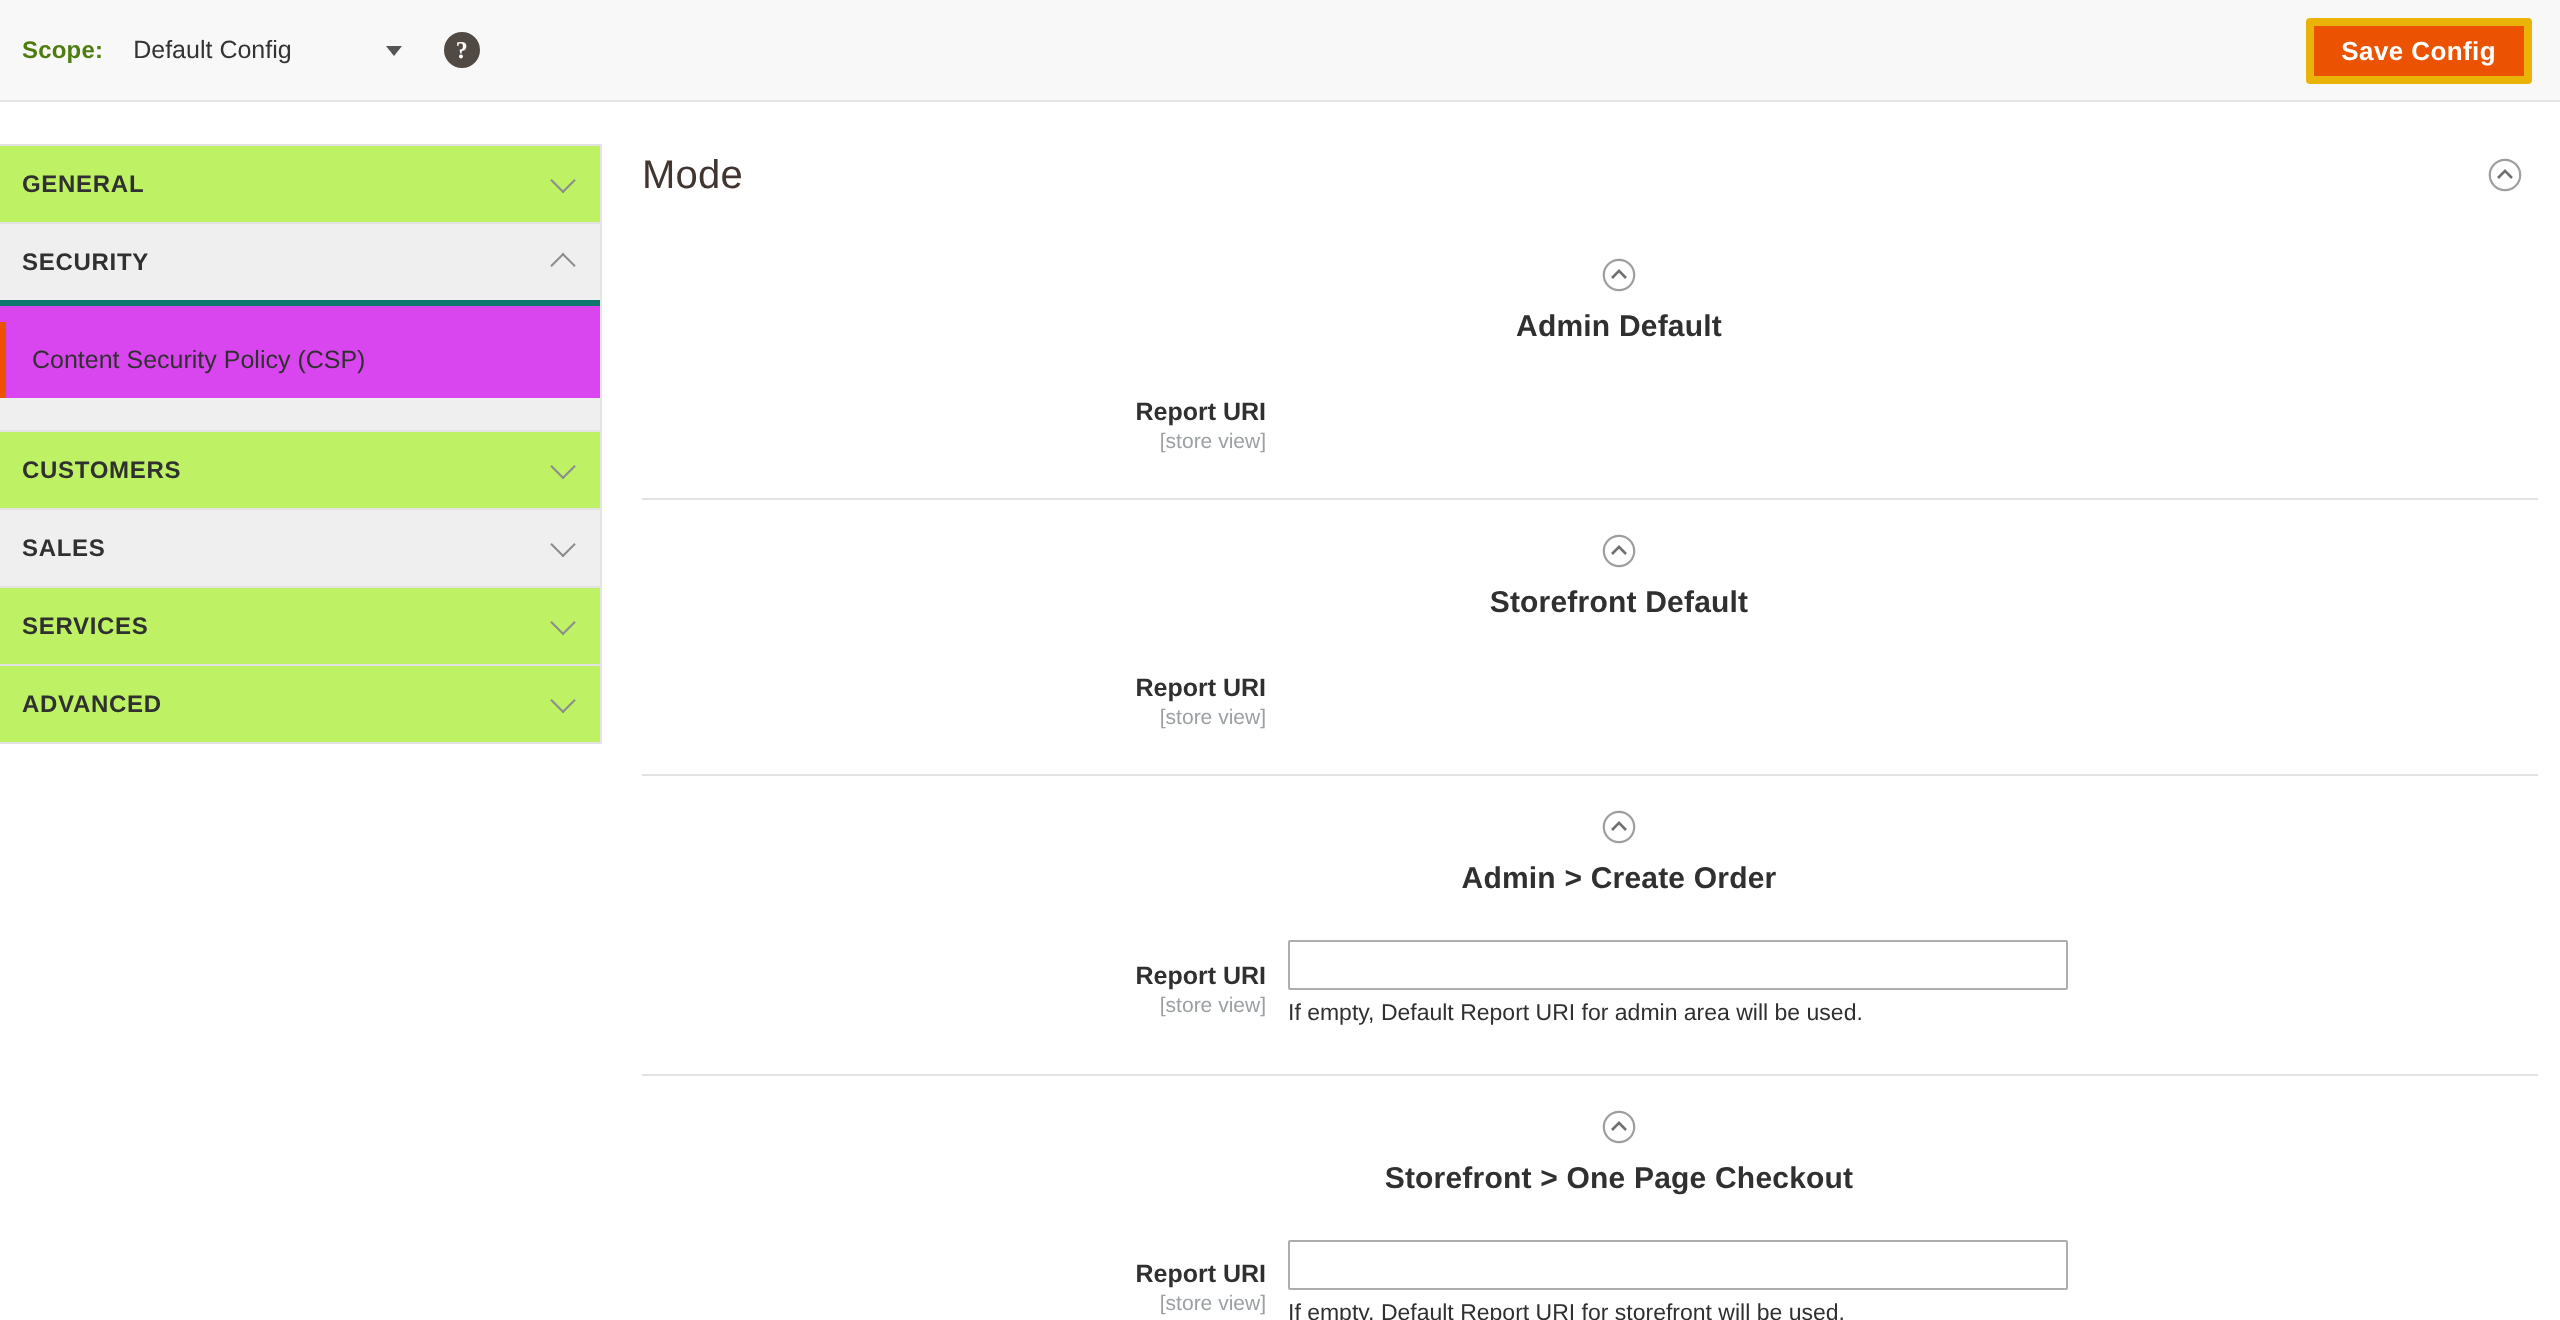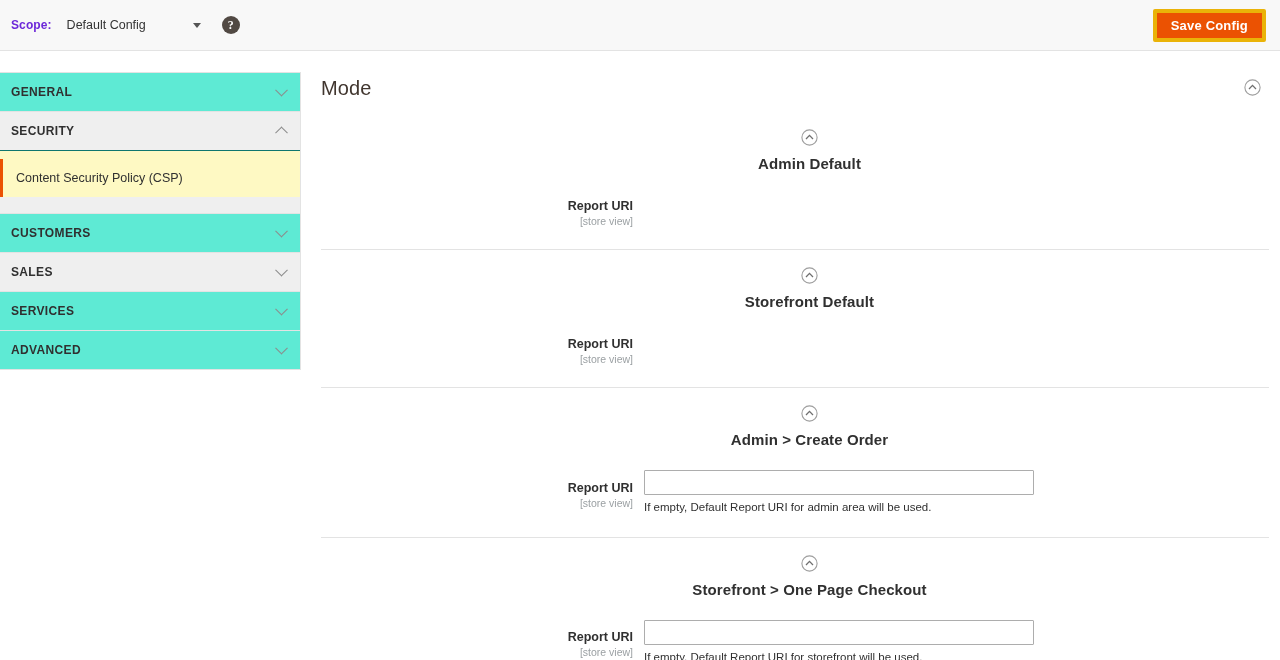--- a/index.html
+++ b/index.html
@@ -25,21 +25,21 @@
   }
   .scope-wrap {
     display: flex;
     align-items: center;
     padding-left: 11px;
     gap: 0;
   }
   .scope-label {
     font-size: 12px;
     font-weight: bold;
-    color: #6d28d9;
+    color: #4d7c0f;
     letter-spacing: .1px;
   }
   .scope-select {
     margin-left: 15px;
     font-size: 12.5px;
     color: #333333;
     display: flex;
     align-items: center;
     cursor: pointer;
     white-space: nowrap;
@@ -107,37 +107,37 @@
     position: relative;
     height: 38px;
     display: flex;
     align-items: center;
     padding: 0 32px 0 11px;
     font-size: 12px;
     font-weight: bold;
     color: #303030;
     letter-spacing: .35px;
     cursor: pointer;
-    background: #5eead4;
+    background: #bef264;
   }
   .nav-title.is-hover { background: #efefef; }
   .chev {
     position: absolute;
     right: 14px;
     top: 50%;
     width: 9px; height: 9px;
     border-right: 1.6px solid #8c8c8c;
     border-bottom: 1.6px solid #8c8c8c;
   }
   .chev.down { transform: translateY(-70%) rotate(45deg); }
   .chev.up   { transform: translateY(-30%) rotate(-135deg); }
 
   .nav-children {
-    background: #fef9c3;
-    border-top: 1px solid #0f766e;
+    background: #d946ef;
+    border-top: 3px solid #0f766e;
     padding: 8px 0 0 0;
     text-align: center;
   }
   .nav-child {
     position: relative;
     height: 38px;
     display: flex;
     align-items: center;
     padding-left: 16px;
     font-size: 12.5px;

